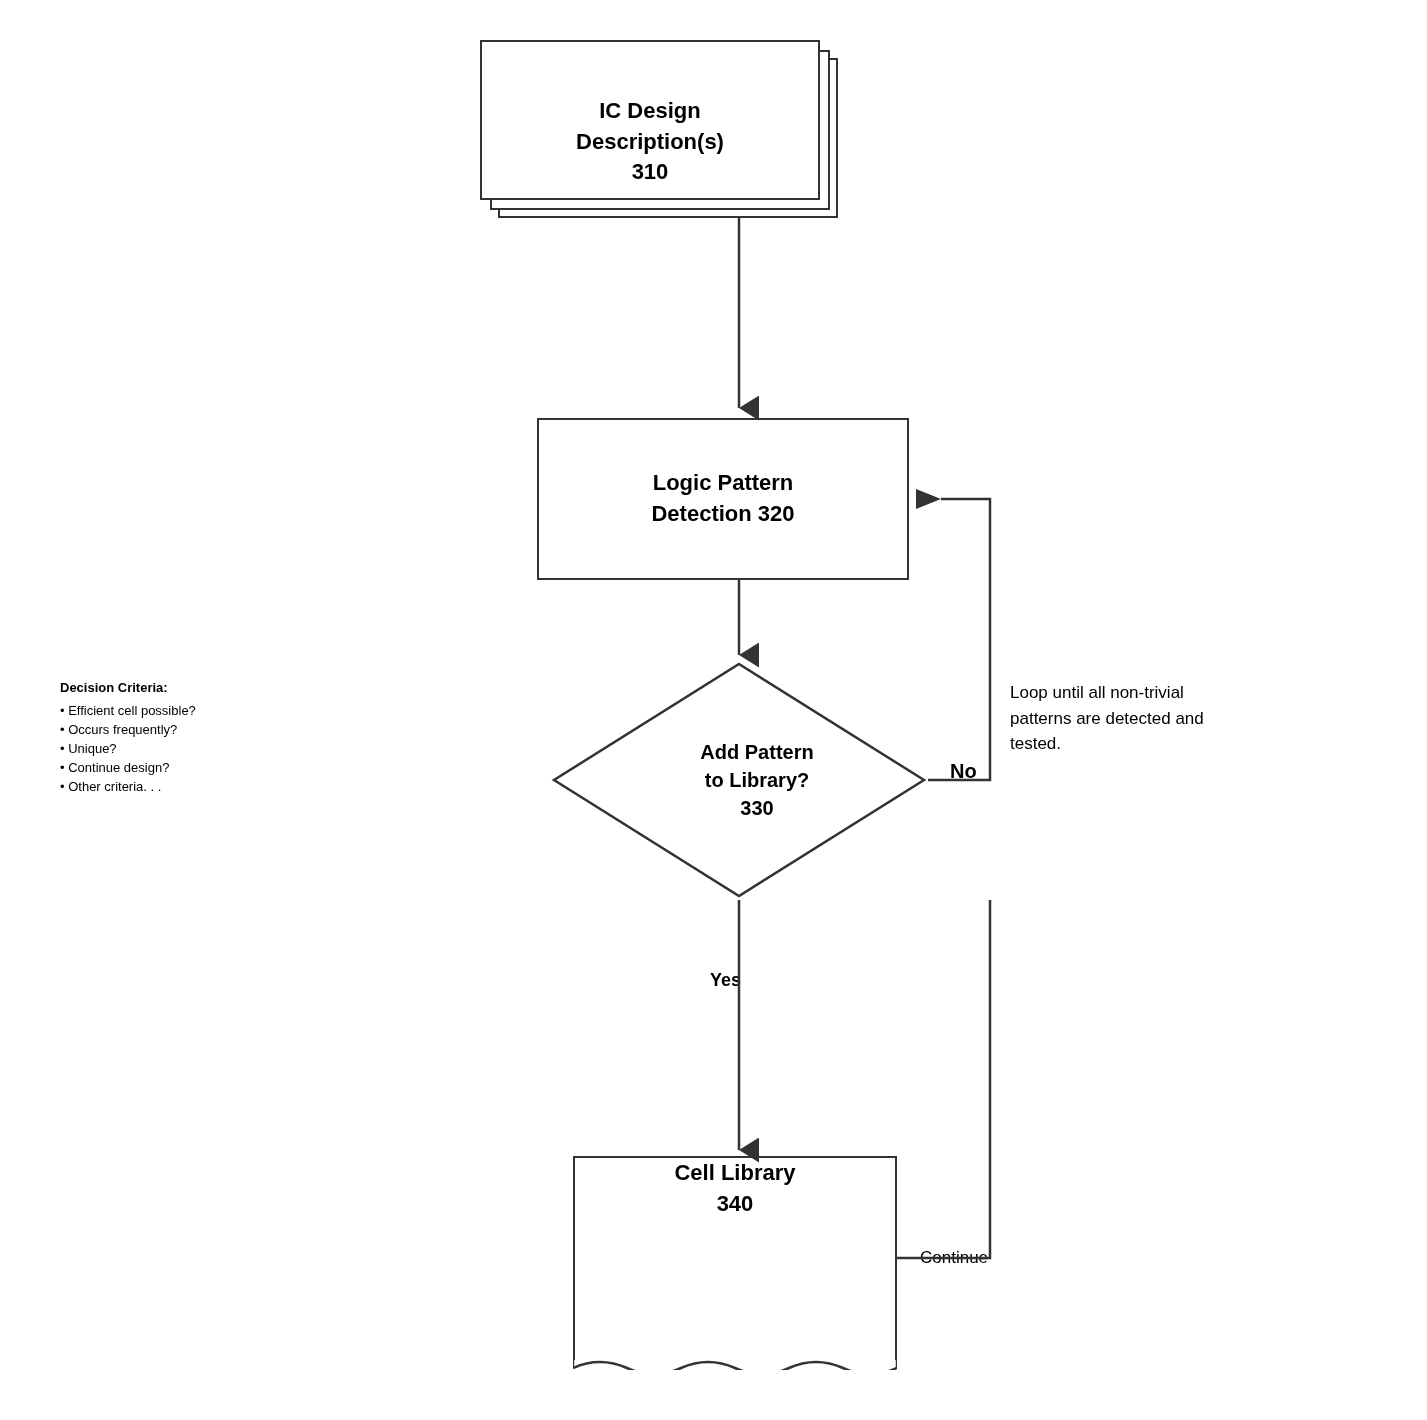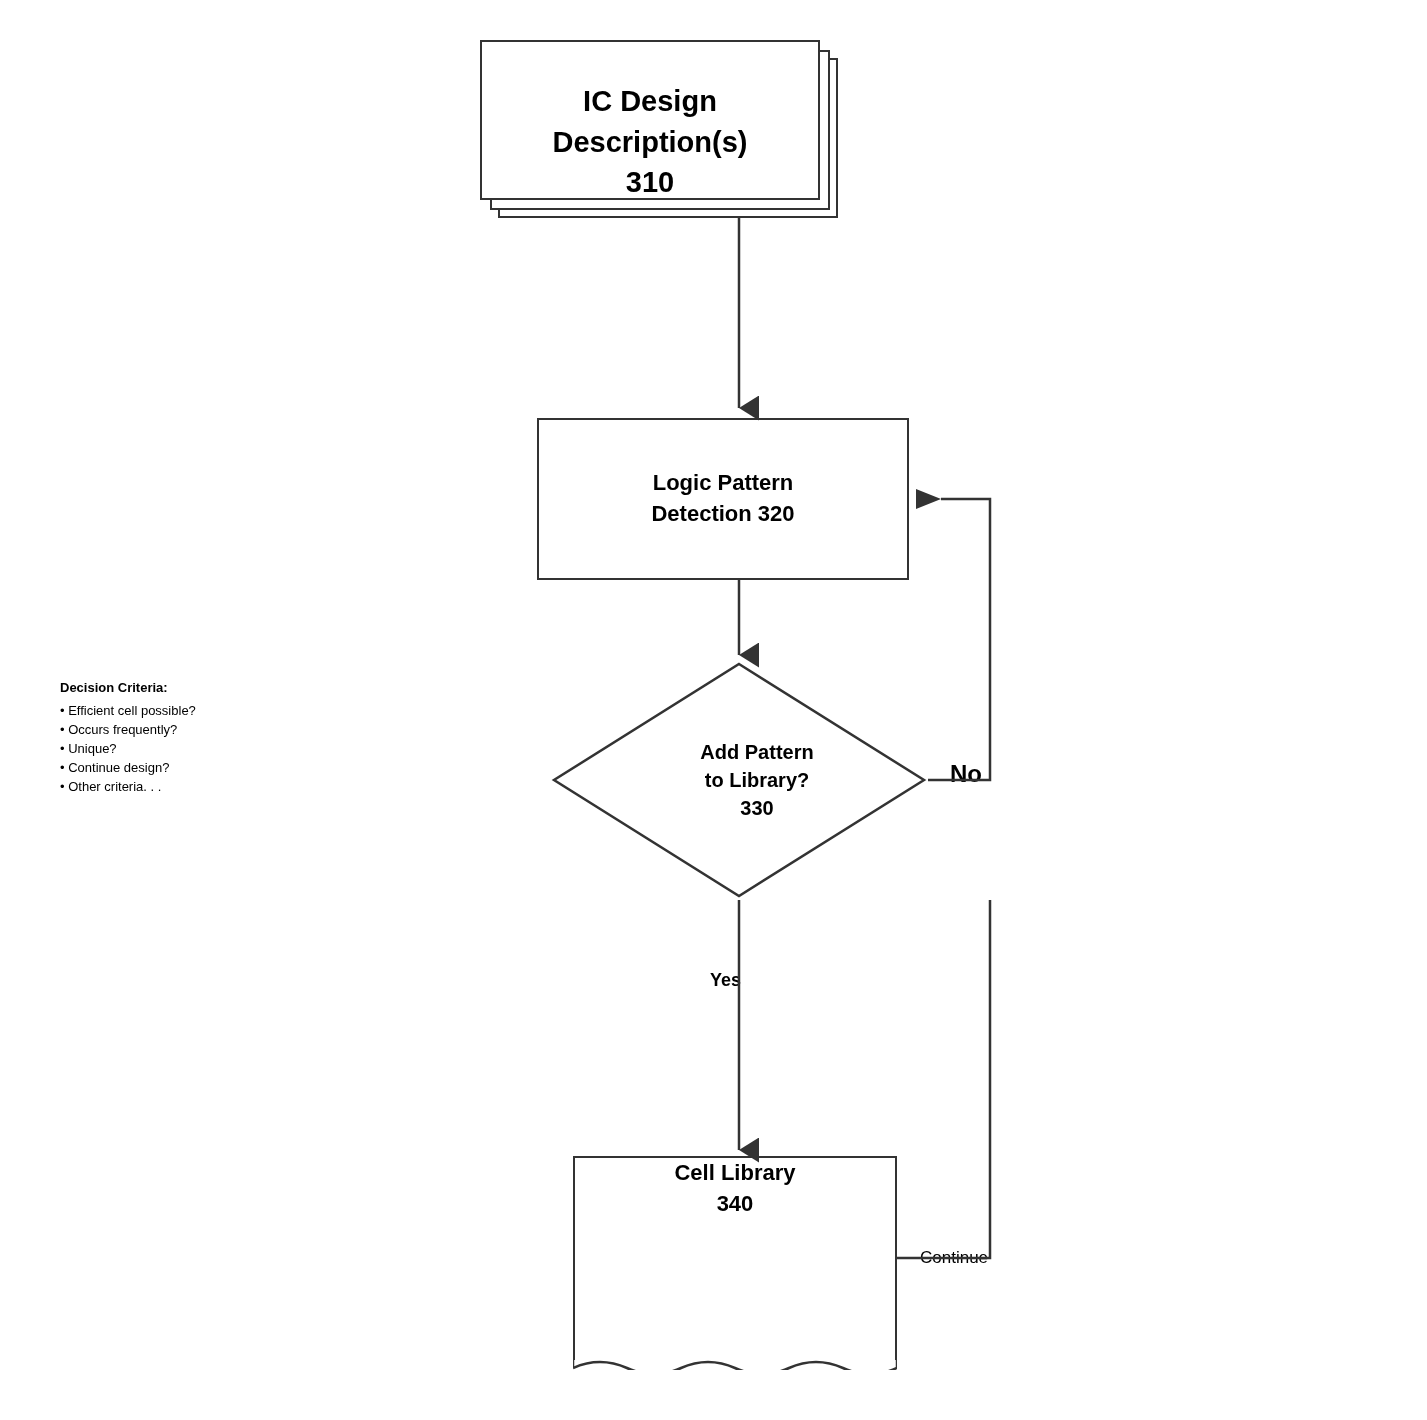--- a/index.html
+++ b/index.html
@@ -49,21 +49,21 @@
       width: 340px;
       height: 160px;
       border: 2.5px solid #333;
       background: #fff;
       display: flex;
       align-items: center;
       justify-content: center;
       text-align: center;
     }
     .ic-box-text {
-      font-size: 29px;
+      font-size: 22px;
       font-weight: bold;
       line-height: 1.4;
       margin-top: 44px;
     }
 
     
     .lpd-box {
       position: absolute;
       top: 418px;
       left: 537px;
@@ -193,21 +193,21 @@
       top: 970px;
       left: 710px;
       font-size: 18px;
       font-weight: bold;
     }
     
     .no-label {
       position: absolute;
       top: 760px;
       left: 950px;
-      font-size: 24px;
+      font-size: 20px;
       font-weight: bold;
     }
     
     .continue-label {
       position: absolute;
       top: 1248px;
       left: 920px;
       font-size: 17px;
     }
   </style>
@@ -268,20 +268,21 @@
     <div class="title">Decision Criteria:</div>
     <ul>
       <li>Efficient cell possible?</li>
       <li>Occurs frequently?</li>
       <li>Unique?</li>
       <li>Continue design?</li>
       <li>Other criteria. . .</li>
     </ul>
   </div>
 
+  <div class="loop-label">Loop until all non-trivial patterns are detected and tested.</div>
 
   <div class="yes-label">Yes</div>
 
   <div class="no-label">No</div>
 
   <div class="continue-label">Continue</div>
 
   <svg class="connector-svg" xmlns="http://www.w3.org/2000/svg">
     <defs>
       <marker id="arrowhead-down" markerWidth="10" markerHeight="8" refX="5" refY="8" orient="auto">

